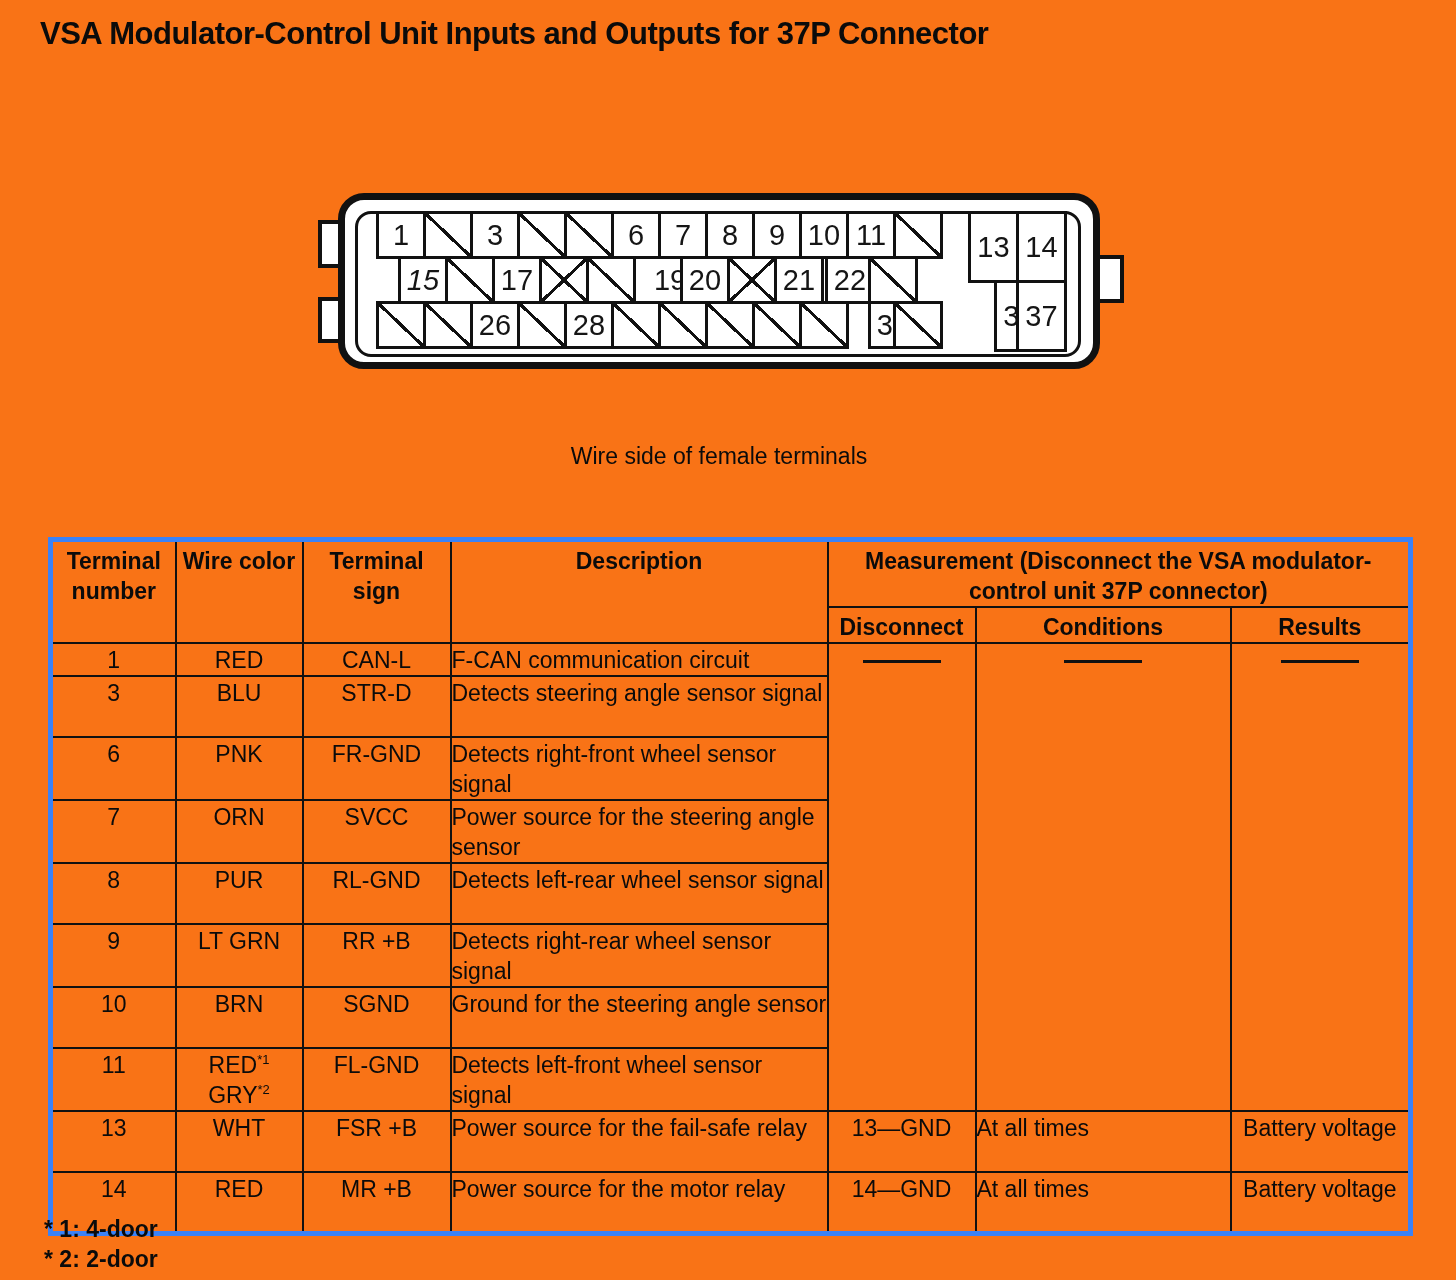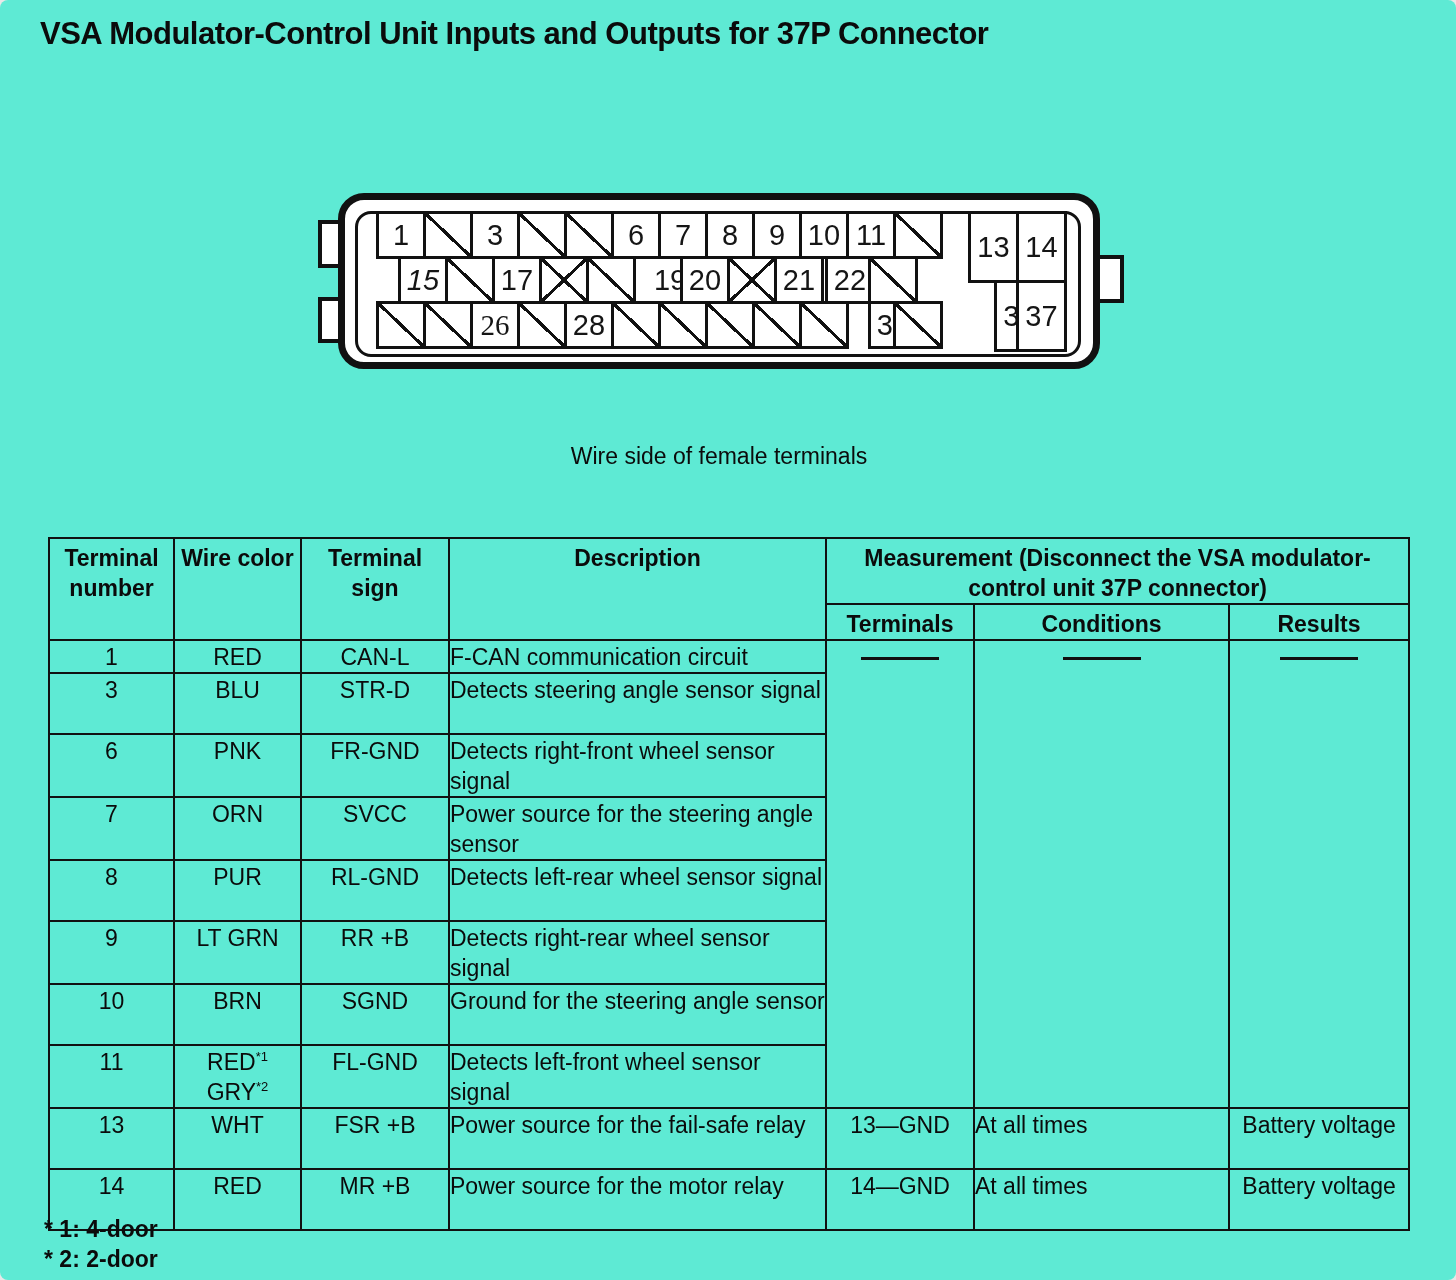--- a/index.html
+++ b/index.html
@@ -1,20 +1,19 @@
 <!DOCTYPE html>
 <html><head>
 <meta charset="utf-8">
 <style>
   html,body{margin:0;padding:0;background:#e8e8e8;}
   #page{
-    position:relative;width:1456px;height:1280px;background:#5eead4;
+    position:relative;width:1456px;height:1280px;background:#f97316;
     font-family:"Liberation Sans","DejaVu Sans",sans-serif;color:#0b0b0b;
     overflow:hidden;
-    border-radius:8px;
   }
   
   #title{
     position:absolute;left:40px;top:16px;font-size:31px;font-weight:700;
     letter-spacing:-0.5px;white-space:nowrap;
   }
   #caption{
     position:absolute;left:338px;top:443px;width:762px;text-align:center;
     font-size:23px;
   }
@@ -56,21 +55,21 @@
         #111 calc(50% + 1.6px),transparent calc(50% + 1.6px));
   }
   .pin-cell.side{width:51px;height:72px;}
   
   #io-table{
     position:absolute;left:48px;top:537px;width:1360px;
     border-collapse:collapse;table-layout:fixed;
     font-size:23px;line-height:30px;color:#0b0b0b;
   }
   #io-table th,#io-table td{border:2px solid #111;padding:0;overflow:hidden;}
-  #io-table{border:2px solid #3b82f6;}
+  #io-table{border:5px solid #3b82f6;}
   #io-table th{font-weight:700;vertical-align:top;padding-top:4px;}
   #io-table thead tr.hr1{height:59px;}
   #io-table thead tr.hr2{height:33px;}
   #io-table thead th{text-align:center;}
   #io-table td{vertical-align:top;padding-top:1px;}
   tr.r-short{height:30px;}
   tr.r-tall{height:61px;}
   td.c-num,td.c-color,td.c-sign,td.c-term{text-align:center;}
   td.c-desc{text-align:left;padding:1px 24px 0 10px;}
   td.c-cond{text-align:left;padding-left:12px;}
@@ -111,21 +110,21 @@
         <div class="pin-cell cross" style="left: 194px; top: 56px;"></div>
         <div class="pin-cell diag" style="left: 241px; top: 56px;"></div>
         <div class="pin-cell" style="left: 288px; top: 56px; padding-left: 24px;">19</div>
         <div class="pin-cell" style="left: 335px; top: 56px;">20</div>
         <div class="pin-cell cross" style="left: 382px; top: 56px;"></div>
         <div class="pin-cell" style="left: 429px; top: 56px;">21</div>
         <div class="pin-cell" style="left: 480px; top: 56px;">22</div>
         <div class="pin-cell diag" style="left: 523px; top: 56px;"></div>
         <div class="pin-cell diag" style="left: 31px; top: 101px;"></div>
         <div class="pin-cell diag" style="left: 78px; top: 101px;"></div>
-        <div class="pin-cell" style="left: 125px; top: 101px; font-family: Liberation Serif, serif;">26</div>
+        <div class="pin-cell" style="left: 125px; top: 101px;">26</div>
         <div class="pin-cell diag" style="left: 172px; top: 101px;"></div>
         <div class="pin-cell" style="left: 219px; top: 101px;">28</div>
         <div class="pin-cell diag" style="left: 266px; top: 101px;"></div>
         <div class="pin-cell diag" style="left: 313px; top: 101px;"></div>
         <div class="pin-cell diag" style="left: 360px; top: 101px;"></div>
         <div class="pin-cell diag" style="left: 407px; top: 101px;"></div>
         <div class="pin-cell diag" style="left: 454px; top: 101px;"></div>
         <div class="pin-cell" style="left: 501px; top: 101px; margin-left: 22px;">34</div>
         <div class="pin-cell diag" style="left: 548px; top: 101px;"></div>
         <div class="pin-cell side" style="left: 623px; top: 11px;">13</div>
@@ -149,21 +148,21 @@
     </colgroup>
     <thead>
       <tr class="hr1">
         <th rowspan="2">Terminal number</th>
         <th rowspan="2">Wire color</th>
         <th rowspan="2">Terminal sign</th>
         <th rowspan="2">Description</th>
         <th colspan="3">Measurement (Disconnect the VSA modulator-control unit 37P connector)</th>
       </tr>
       <tr class="hr2">
-        <th>Terminals</th>
+        <th>Disconnect</th>
         <th>Conditions</th>
         <th>Results</th>
       </tr>
     </thead>
     <tbody id="table-body">
         <tr class="r-short">
           <td class="c-num">1</td>
           <td class="c-color">RED</td>
           <td class="c-sign">CAN-L</td>
           <td class="c-desc">F-CAN communication circuit</td>

